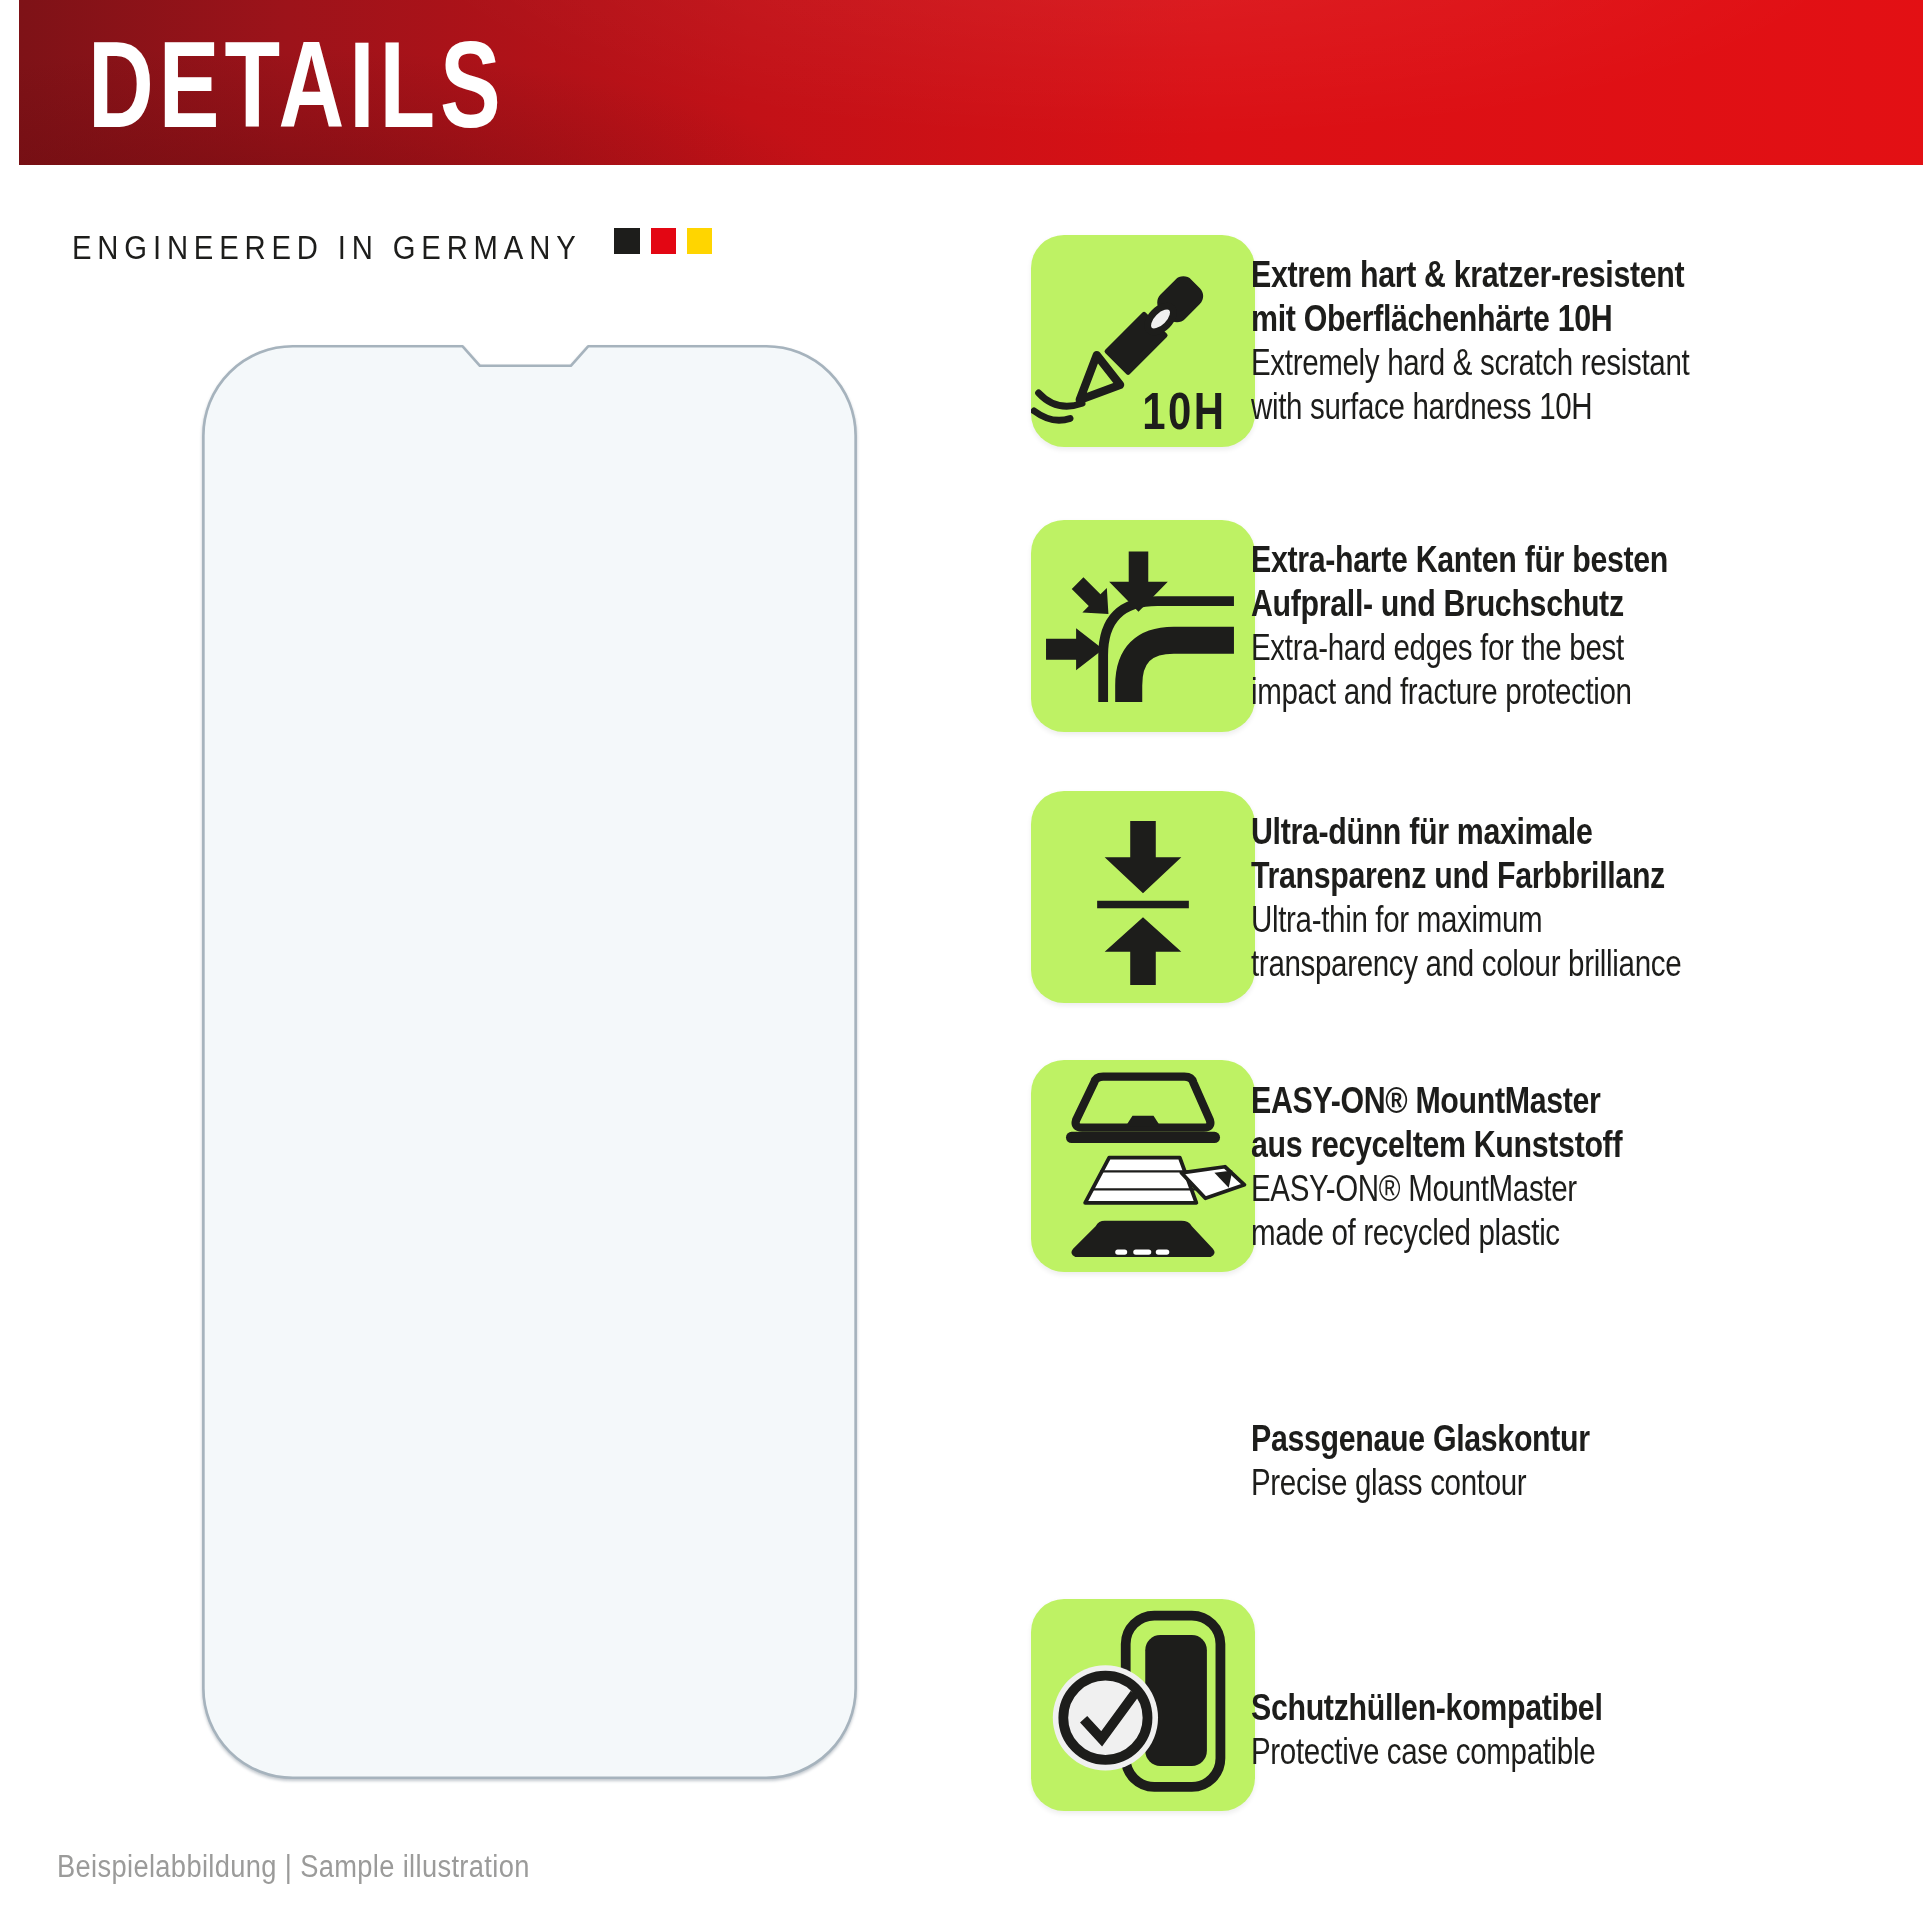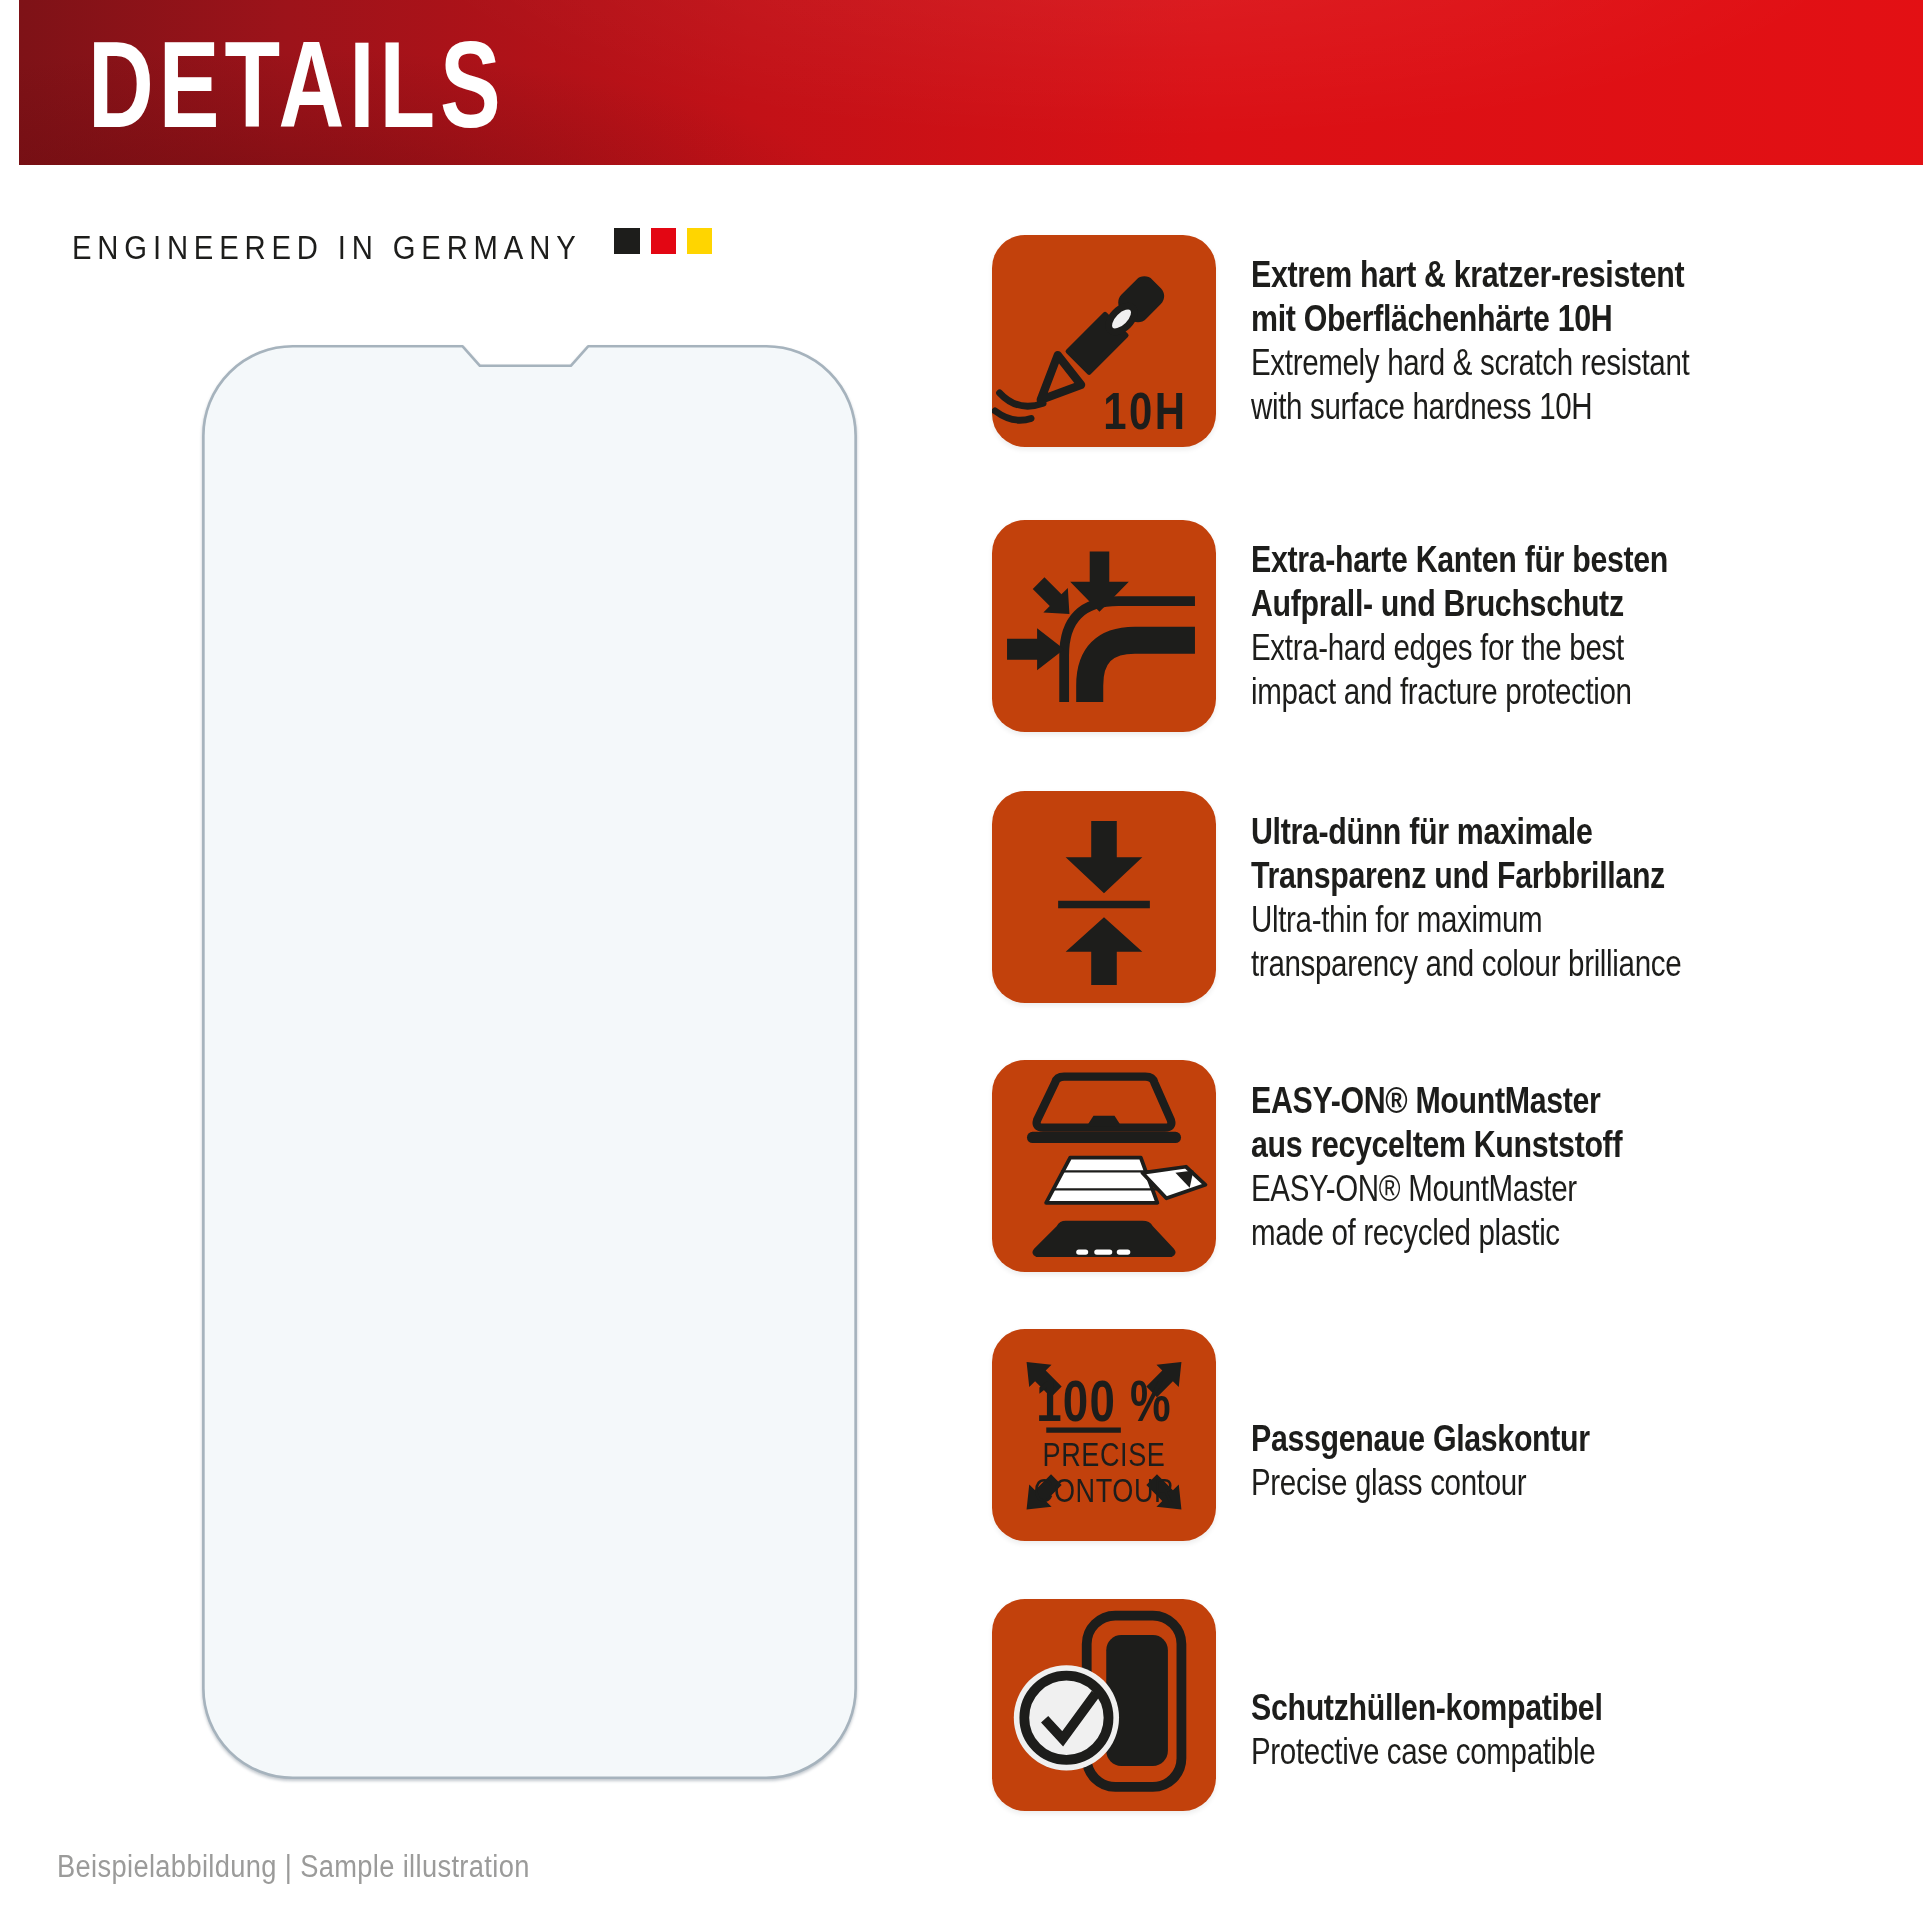--- a/index.html
+++ b/index.html
@@ -27,22 +27,22 @@
     font-size:34px; font-weight:400; letter-spacing:6.8px; color:#1d1d1b;
     transform:scaleX(0.86); transform-origin:0 50%; white-space:nowrap;
   }
   .flag { display:flex; gap:10.5px; margin-left:-50px; }
   .flag .sq { width:25.6px; height:25.6px; }
   
   .glass-wrap { position:absolute; left:201px; top:344px; }
   .glass-wrap svg { display:block; filter:drop-shadow(0 2.3px 1.5px rgba(100,116,130,0.40)); }
   
   .icon-box {
-    position:absolute; left:992px; width:224px; height:212px;
-    background:#c2410c; border-radius:33px; box-shadow:0 2.3px 5.3px rgba(0,0,0,0.07);text-decoration:underline;
+    position:absolute; left:1031px; width:224px; height:212px;
+    background:#bef264; border-radius:33px; box-shadow:0 2.3px 5.3px rgba(0,0,0,0.07);text-decoration:underline;
   }
   .icon-box svg { position:absolute; left:0; top:0; }
   .feat-text {
     position:absolute; left:1251px; width:827px;
     transform:scaleX(0.82); transform-origin:0 0; white-space:nowrap;
   }
   .feat-text div { line-height:44px; letter-spacing:-0.4px; }
   .ln-bold { font-size:37px; font-weight:700; }
   .ln-reg  { font-size:36px; font-weight:400; }
   .t1 { top:253px; }  .t2 { top:538px; }  .t3 { top:810px; }
@@ -149,42 +149,20 @@
       <rect x="166" y="252" width="18" height="7" rx="3.5" fill="#ffffff"></rect>
     </svg>
   </div>
   <div class="feat-text t4">
     <div class="ln-bold">EASY-ON® MountMaster</div>
     <div class="ln-bold">aus recyceltem Kunststoff</div>
     <div class="ln-reg">EASY-ON® MountMaster</div>
     <div class="ln-reg">made of recycled plastic</div>
   </div>
 
-  <div class="icon-box b5">
-    <svg width="224" height="212" viewBox="0 0 298 282">
-      <g transform="translate(46,44) rotate(-135)">
-        <polygon points="-56,-10 -26,-10 -26,-21 0,0 -26,21 -26,10 -56,10" fill="#1d1d1b"></polygon>
-      </g>
-      <g transform="translate(252,44) rotate(-45)">
-        <polygon points="-56,-10 -26,-10 -26,-21 0,0 -26,21 -26,10 -56,10" fill="#1d1d1b"></polygon>
-      </g>
-      <g transform="translate(46,240) rotate(135)">
-        <polygon points="-56,-10 -26,-10 -26,-21 0,0 -26,21 -26,10 -56,10" fill="#1d1d1b"></polygon>
-      </g>
-      <g transform="translate(252,240) rotate(45)">
-        <polygon points="-56,-10 -26,-10 -26,-21 0,0 -26,21 -26,10 -56,10" fill="#1d1d1b"></polygon>
-      </g>
-      <g transform="translate(149,0) scale(0.8,1)">
-        <text x="0" y="122" text-anchor="middle" font-size="76" font-weight="700" letter-spacing="2" fill="#1d1d1b">100 %</text>
-        <rect x="-96" y="131" width="124" height="7" fill="#1d1d1b"></rect>
-        <text x="0" y="182" text-anchor="middle" font-size="45" font-weight="400" letter-spacing="1" fill="#1d1d1b">PRECISE</text>
-        <text x="0" y="230" text-anchor="middle" font-size="45" font-weight="400" letter-spacing="1" fill="#1d1d1b">CONTOUR</text>
-      </g>
-    </svg>
-  </div>
   <div class="feat-text t5">
     <div class="ln-bold">Passgenaue Glaskontur</div>
     <div class="ln-reg">Precise glass contour</div>
   </div>
 
   <div class="icon-box b6">
     <svg width="224" height="212" viewBox="0 0 298 282">
       <rect x="126" y="22" width="126" height="228" rx="38" fill="none" stroke="#1d1d1b" stroke-width="13"></rect>
       <rect x="152" y="48" width="82" height="174" rx="20" fill="#1d1d1b"></rect>
       <circle cx="99" cy="158" r="70" fill="#f0f0f0"></circle>

